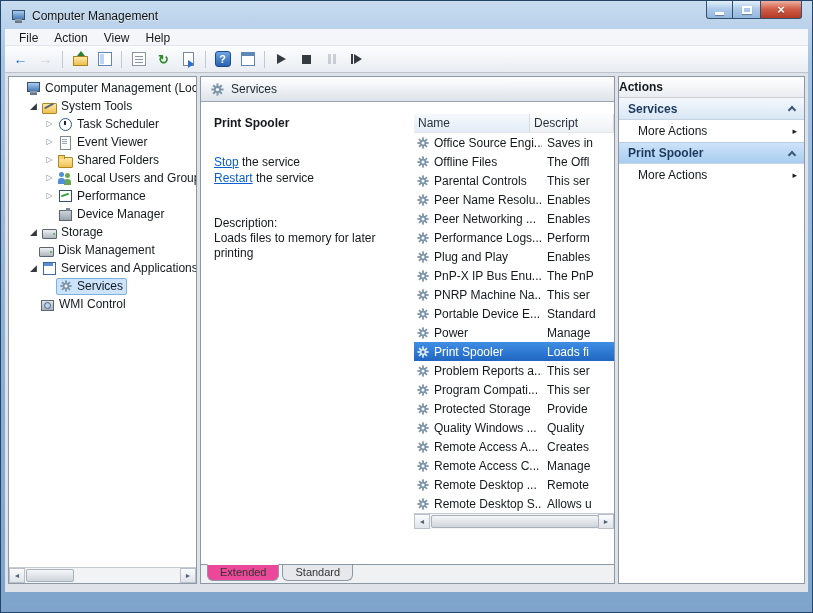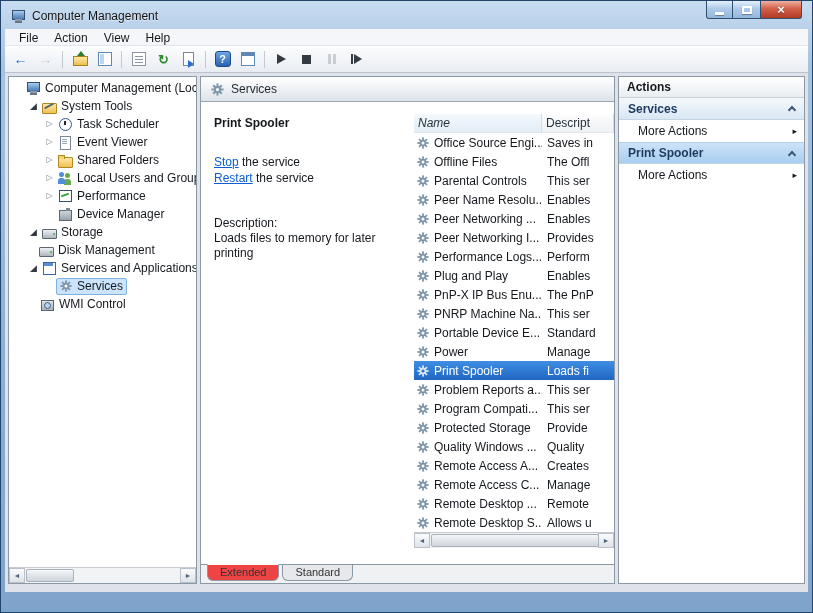--- a/index.html
+++ b/index.html
@@ -136,38 +136,38 @@
   .center-body{flex:1;min-height:0;display:flex;background:#fff;padding-top:12px;}
   .detail{width:213px;flex:none;padding:2px 10px 0 13px;font-size:12px;color:#15191e;}
   .svc-name{font-weight:bold;margin-bottom:24px;}
   .svc-links div{line-height:16px;}
   .svc-links a{color:#0b5fd0;text-decoration:underline;cursor:pointer;}
   .svc-desc{margin-top:30px;line-height:15px;}
   .list{flex:1;min-width:0;display:flex;flex-direction:column;}
   .list-header{height:19px;flex:none;display:flex;font-size:12px;color:#26323e;}
   .col{padding:2px 4px 0 4px;border-right:1px solid #d8dce1;background:linear-gradient(#fdfdfe,#eef1f5);
     border-bottom:1px solid #e4e7eb;white-space:nowrap;overflow:hidden;}
-  .col.name{width:128px;flex:none;background:linear-gradient(#f4f9fd,#e2edf7);font-style:italic;}
+  .col.name{width:116px;flex:none;background:linear-gradient(#f4f9fd,#e2edf7);}
   .col.desc{flex:1;}
   .list-rows{flex:none;}
   .lrow{height:19px;display:flex;align-items:center;font-size:12px;color:#15191e;}
   .cell-name{width:128px;flex:none;display:flex;align-items:center;gap:4px;padding-left:3px;
     overflow:hidden;white-space:nowrap;}
   .cell-desc{flex:1;overflow:hidden;white-space:nowrap;padding-left:5px;}
   .lrow.sel{background:linear-gradient(#3f8ee4,#2066c2);color:#fff;}
   .lgear{width:13px;height:13px;flex:none;display:inline-flex;align-items:center;}
   .list-fill{flex:1;background:#fff;}
   .tabs{height:19px;flex:none;background:#f0f1f3;border-top:1px solid #8d98a5;display:flex;
     align-items:flex-start;padding-left:6px;gap:3px;}
   .tab{font-size:11px;padding:1px 12px 2px;border:1px solid #8d98a5;border-top:none;background:#e6e8eb;
     border-radius:0 0 6px 6px;color:#333;}
-  .tab.active{background:#ef4444;margin-top:-1px;border-top:1px solid #fff;}
+  .tab.active{background:#ec4899;margin-top:-1px;border-top:1px solid #fff;}
 
   
-  .actions-title{height:21px;flex:none;display:flex;align-items:center;padding-left:8px;font-weight:bold;
+  .actions-title{height:21px;flex:none;display:flex;align-items:center;padding-left:0;font-weight:bold;
     font-size:12px;color:#15191e;background:linear-gradient(#ffffff,#e9edf2);border-bottom:1px solid #c9ced5;}
   .act-header{height:22px;display:flex;align-items:center;justify-content:space-between;padding:0 9px;
     font-weight:bold;font-size:12px;color:#1c3a5e;background:linear-gradient(#f4f8fc,#d9e7f5);
     border-bottom:1px solid #c6d4e2;}
   .act-header.hl{background:linear-gradient(#cde2f8,#a9cdf0);border-top:1px solid #b7cde4;}
   .chev{width:6px;height:6px;border-left:2px solid #3e5a77;border-top:2px solid #3e5a77;
     transform:rotate(45deg);margin-top:3px;flex:none;}
   .act-item{height:22px;display:flex;align-items:center;justify-content:space-between;
     padding:0 7px 0 19px;font-size:12px;color:#15191e;background:#fff;}
   .act-arrow{font-size:9px;color:#1a1a1a;}
@@ -495,38 +495,20 @@
                       <g fill="#7e95aa">
                         <rect x="6.8" y="0.5" width="2.4" height="15"></rect>
                         <rect x="0.5" y="6.8" width="15" height="2.4"></rect>
                         <rect x="6.8" y="0.5" width="2.4" height="15" transform="rotate(45 8 8)"></rect>
                         <rect x="6.8" y="0.5" width="2.4" height="15" transform="rotate(-45 8 8)"></rect>
                         <circle cx="8" cy="8" r="4.4"></circle>
                       </g>
                       <circle cx="8" cy="8" r="2" fill="#ffffff"></circle>
                     </svg>
                   </span>
-                  <span>Peer Networking I...</span>
-                </span>
-                <span class="cell-desc">Provides</span>
-              </div>
-              <div class="lrow">
-                <span class="cell-name">
-                  <span class="lgear">
-                    <svg width="12" height="12" viewBox="0 0 16 16">
-                      <g fill="#7e95aa">
-                        <rect x="6.8" y="0.5" width="2.4" height="15"></rect>
-                        <rect x="0.5" y="6.8" width="15" height="2.4"></rect>
-                        <rect x="6.8" y="0.5" width="2.4" height="15" transform="rotate(45 8 8)"></rect>
-                        <rect x="6.8" y="0.5" width="2.4" height="15" transform="rotate(-45 8 8)"></rect>
-                        <circle cx="8" cy="8" r="4.4"></circle>
-                      </g>
-                      <circle cx="8" cy="8" r="2" fill="#ffffff"></circle>
-                    </svg>
-                  </span>
                   <span>Performance Logs...</span>
                 </span>
                 <span class="cell-desc">Perform</span>
               </div>
               <div class="lrow">
                 <span class="cell-name">
                   <span class="lgear">
                     <svg width="12" height="12" viewBox="0 0 16 16">
                       <g fill="#7e95aa">
                         <rect x="6.8" y="0.5" width="2.4" height="15"></rect>

